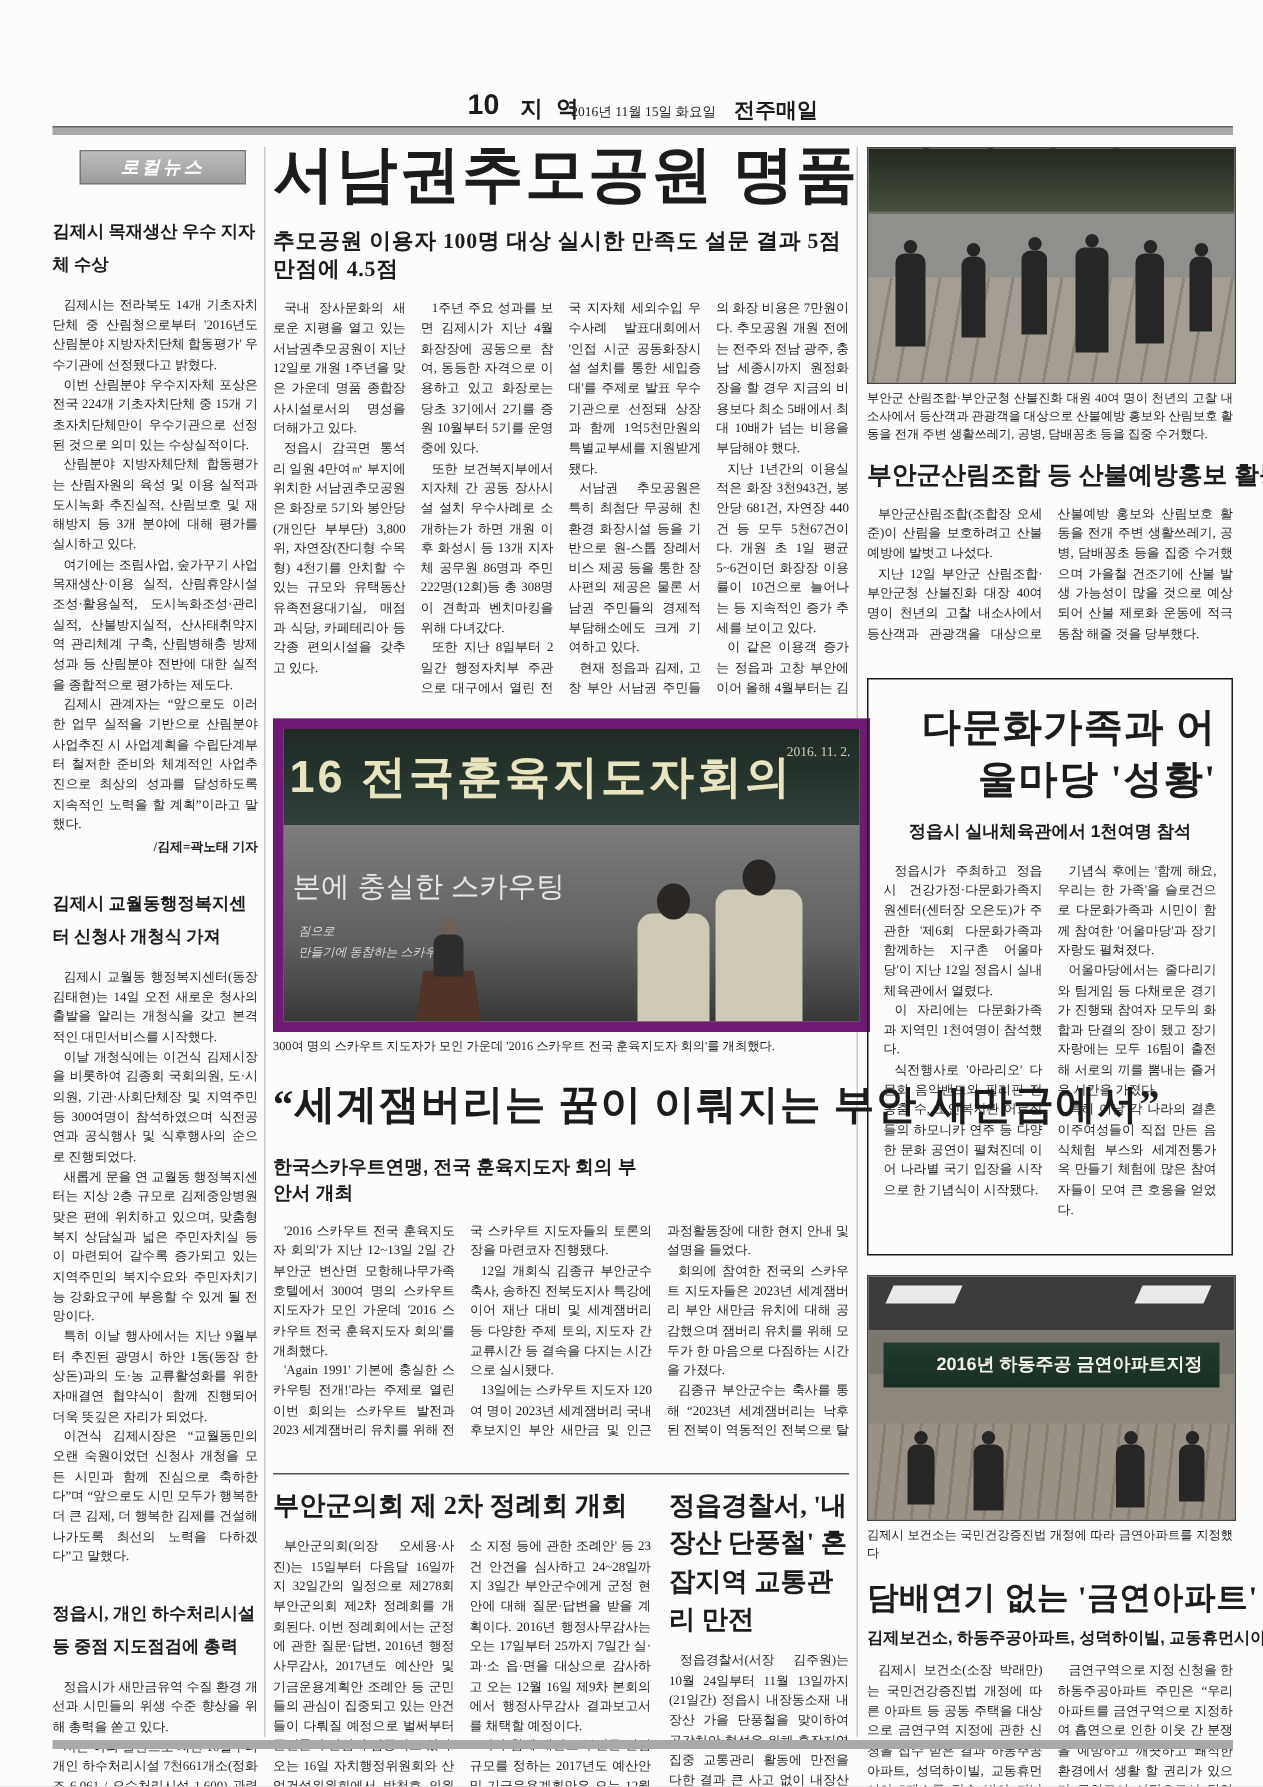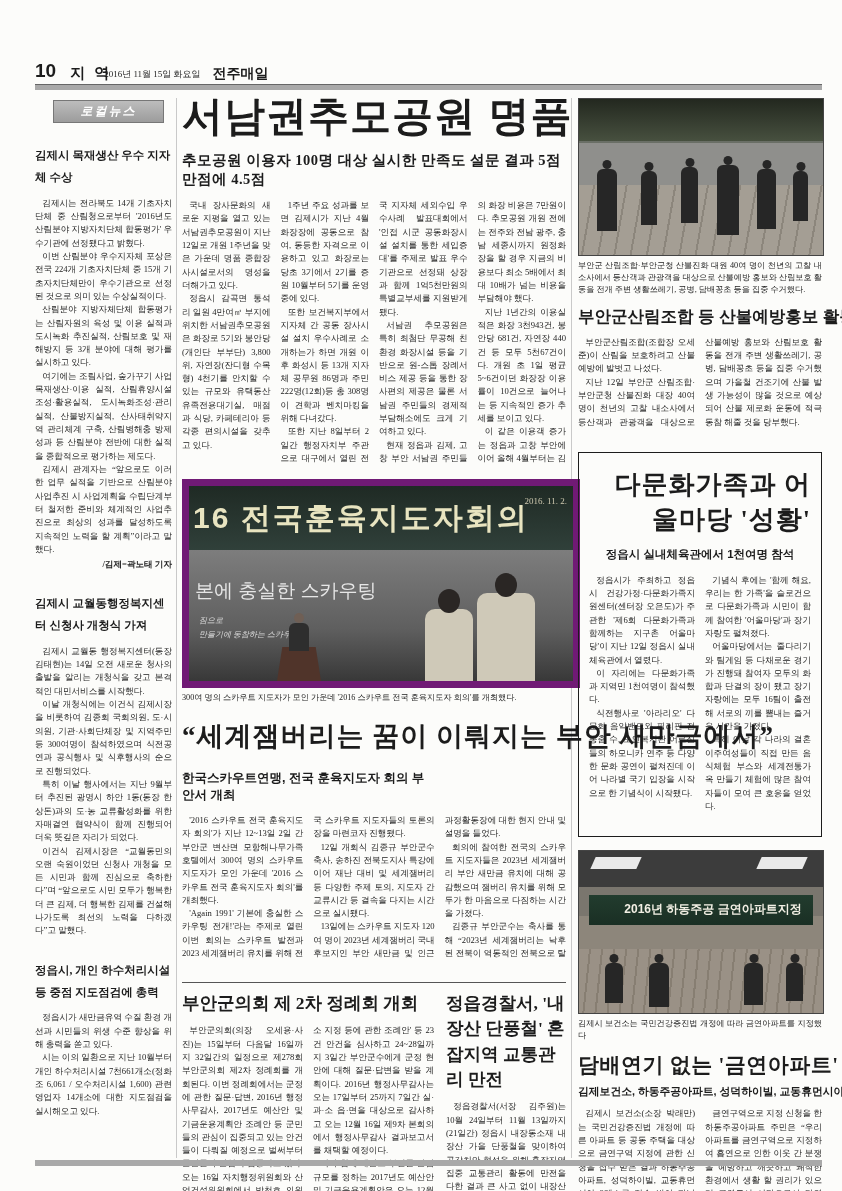--- a/index.html
+++ b/index.html
@@ -1,21 +1,21 @@
 <!DOCTYPE html>
 <html lang="ko"><head>
 <meta charset="utf-8">
 <style>
   html,body{margin:0;padding:0;background:#d9d9d9;}
   #page{position:relative;width:842px;height:1191px;margin:0 auto;background:#fcfcfa;
         font-family:"Liberation Serif","DejaVu Serif",serif;color:#1c1c1c;overflow:hidden;}
 
   
   .hdr{position:absolute;left:35px;right:20px;top:48px;height:32px;
-       display:flex;align-items:flex-end;justify-content:flex-start;}
+       display:flex;align-items:flex-end;justify-content:center;}
   .hdr-page{font-family:"Liberation Sans",sans-serif;font-weight:bold;font-size:19px;line-height:1;}
   .hdr-section{font-family:"Liberation Sans",sans-serif;font-weight:bold;font-size:15px;
                letter-spacing:9px;line-height:1;transform:translateX(14px);}
   .hdr-right{display:flex;align-items:flex-end;gap:12px;}
   .hdr-date{font-size:9px;line-height:1.2;color:#222;}
   .hdr-mast{font-family:"Liberation Sans",sans-serif;font-weight:900;font-size:14px;line-height:1;}
   .hdr-rule{position:absolute;left:35px;right:20px;top:84px;height:5px;background:#a9a9a9;border-top:1px solid #666;}
   .bottom-rule{position:absolute;left:35px;right:20px;top:1160px;height:6px;background:#a9a9a9;}
 
   .vrule{position:absolute;top:98px;height:1060px;width:1px;background:#c9c9c9;}
@@ -138,20 +138,21 @@
           <p>김제시 관계자는 “앞으로도 이러한 업무 실적을 기반으로 산림분야 사업추진 시 사업계획을 수립단계부터 철저한 준비와 체계적인 사업추진으로 최상의 성과를 달성하도록 지속적인 노력을 할 계획”이라고 말했다.</p>
         </div>
       <div class="byline">/김제=곽노태 기자</div>
     </div>
 
     <div class="left-art">
       <div class="left-art-title">김제시 교월동행정복지센터 신청사 개청식 가져</div>
       <div class="body-text">
           <p>김제시 교월동 행정복지센터(동장 김태현)는 14일 오전 새로운 청사의 출발을 알리는 개청식을 갖고 본격적인 대민서비스를 시작했다.</p>
           <p>이날 개청식에는 이건식 김제시장을 비롯하여 김종회 국회의원, 도·시의원, 기관·사회단체장 및 지역주민 등 300여명이 참석하였으며 식전공연과 공식행사 및 식후행사의 순으로 진행되었다.</p>
+          <p>새롭게 문을 연 교월동 행정복지센터는 지상 2층 규모로 김제중앙병원 맞은 편에 위치하고 있으며, 맞춤형복지 상담실과 넓은 주민자치실 등이 마련되어 갈수록 증가되고 있는 지역주민의 복지수요와 주민자치기능 강화요구에 부응할 수 있게 될 전망이다.</p>
           <p>특히 이날 행사에서는 지난 9월부터 추진된 광명시 하안 1동(동장 한상돈)과의 도·농 교류활성화를 위한 자매결연 협약식이 함께 진행되어 더욱 뜻깊은 자리가 되었다.</p>
           <p>이건식 김제시장은 “교월동민의 오랜 숙원이었던 신청사 개청을 모든 시민과 함께 진심으로 축하한다”며 “앞으로도 시민 모두가 행복한 더 큰 김제, 더 행복한 김제를 건설해 나가도록 최선의 노력을 다하겠다”고 말했다.</p>
         </div>
     </div>
 
     <div class="left-art">
       <div class="left-art-title">정읍시, 개인 하수처리시설 등 중점 지도점검에 총력</div>
       <div class="body-text">
           <p>정읍시가 새만금유역 수질 환경 개선과 시민들의 위생 수준 향상을 위해 총력을 쏟고 있다.</p>
           <p>시는 이의 일환으로 지난 10월부터 개인 하수처리시설 7천661개소(정화조 6,061 / 오수처리시설 1,600) 관련 영업자 14개소에 대한 지도점검을 실시해오고 있다.</p>

